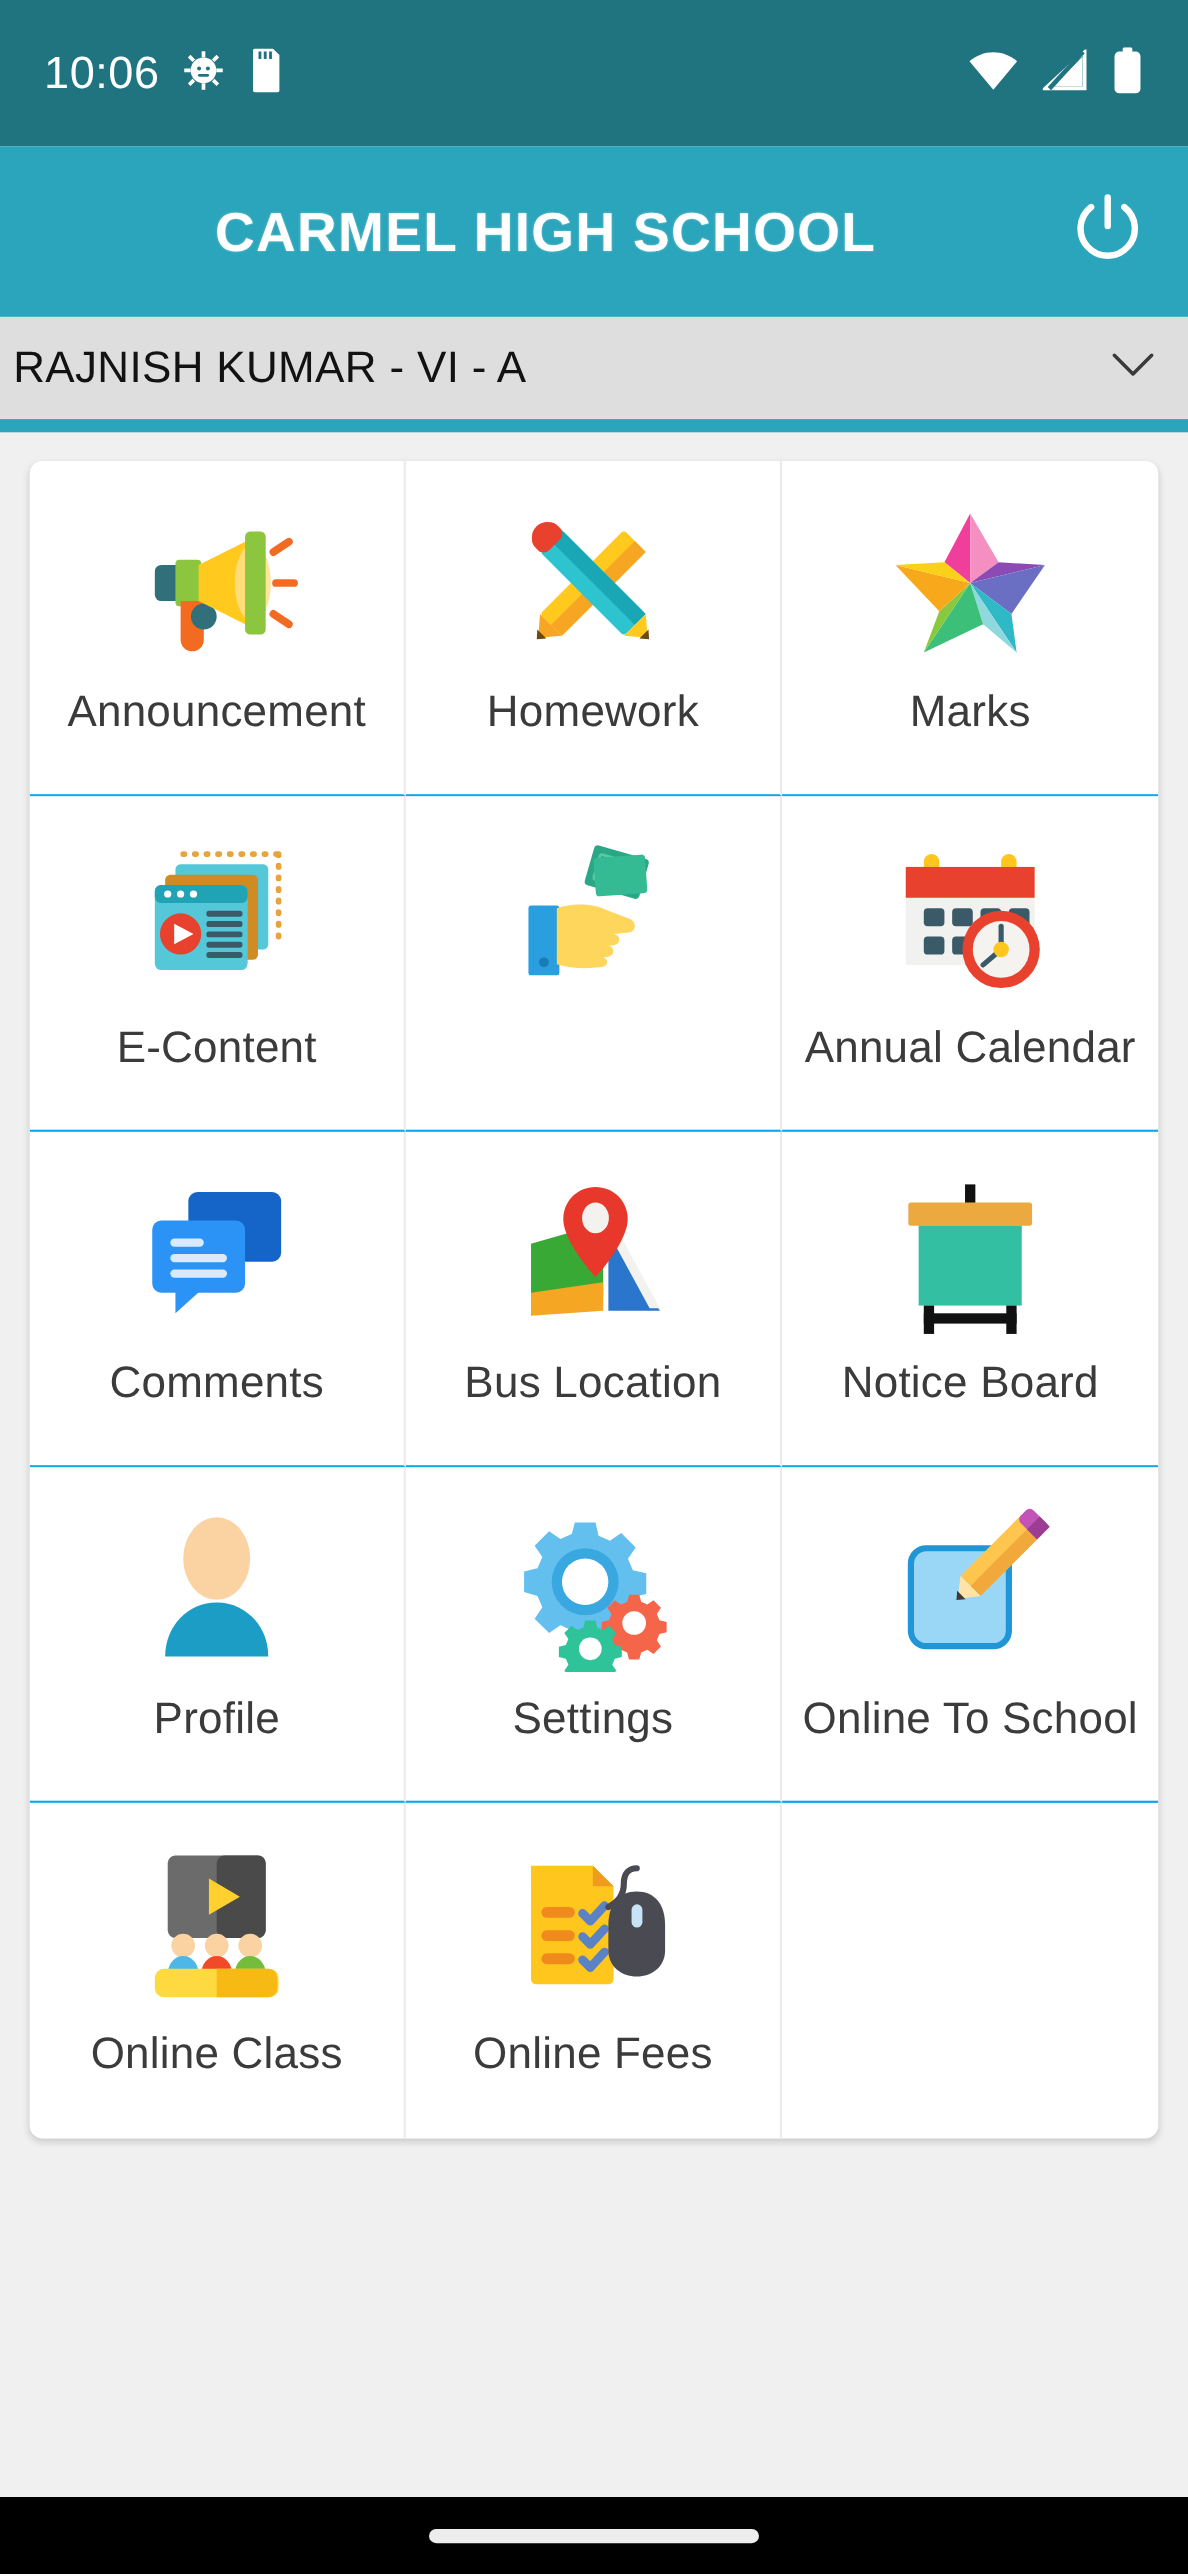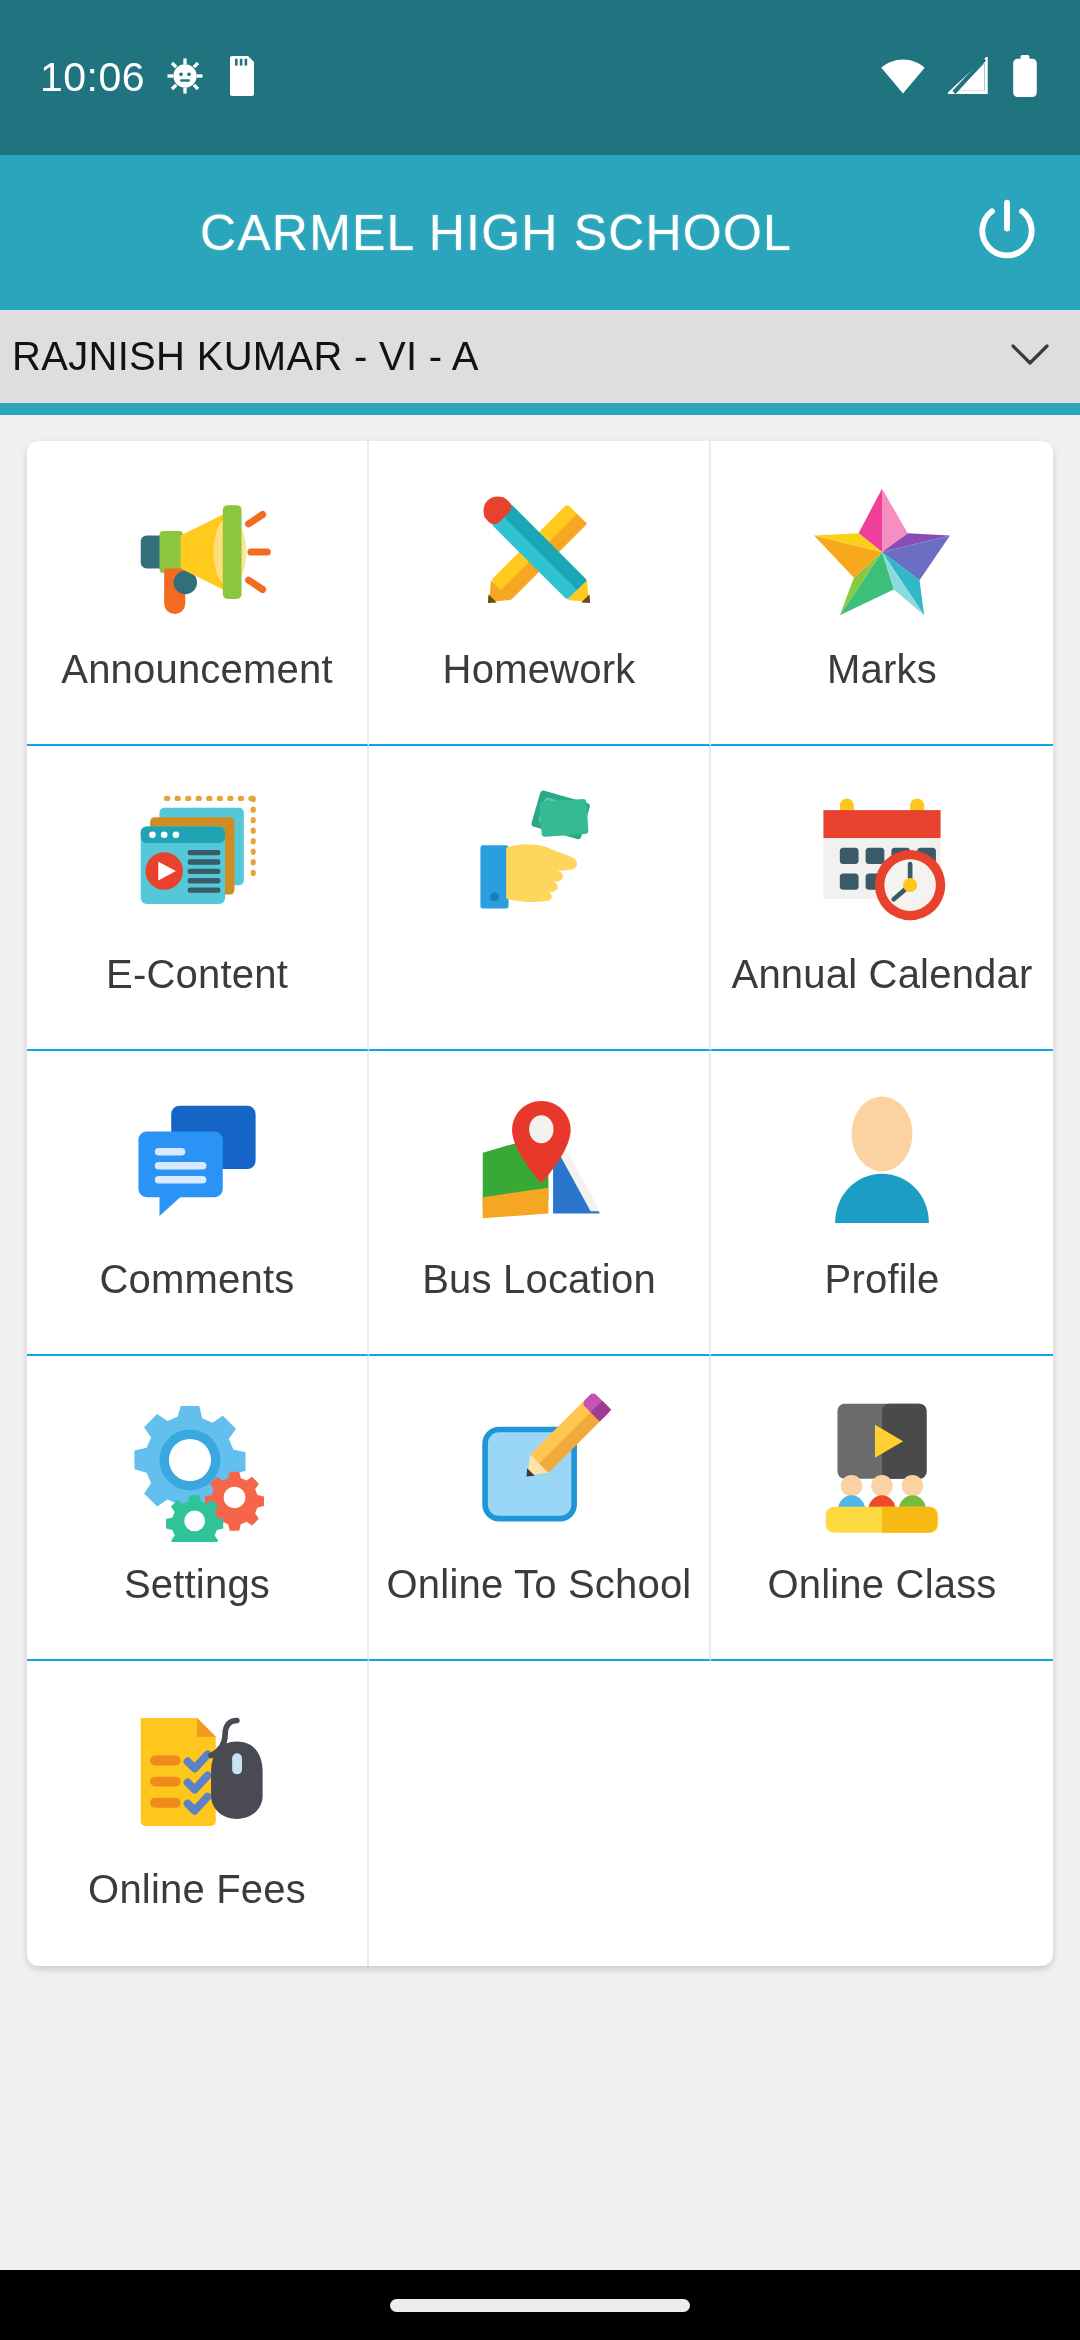--- a/index.html
+++ b/index.html
@@ -6,36 +6,36 @@
   html,body { width:1080px; height:2340px; }
   body {
     font-family:"Liberation Sans", sans-serif;
     background:#f0f0f0;
     overflow:hidden;
   }
   .phone { position:relative; width:1080px; height:2340px; background:#f0f0f0; display:flex; flex-direction:column; }
 
   
   .statusbar {
-    height:155px; background:#1f7480; flex:0 0 auto;
+    height:133px; background:#1f7480; flex:0 0 auto;
     display:flex; align-items:center; justify-content:space-between;
     padding:0 42px 0 40px; color:#fff;
   }
   .sb-left { display:flex; align-items:center; gap:20px; }
   .sb-clock { font-size:41px; letter-spacing:0.5px; font-weight:400; line-height:1; }
   .sb-right { display:flex; align-items:center; gap:22px; }
 
   
   .appbar {
     height:155px; background:#2ba5bb; flex:0 0 auto;
     display:flex; align-items:center; position:relative;
   }
   .appbar-title {
     flex:1; text-align:center; color:#ffffff;
-    font-size:50px; font-weight:400; letter-spacing:1.2px;
+    font-size:50px; font-weight:700; letter-spacing:1.2px;
     padding-left:40px;
     text-shadow:0 0 2px rgba(255,255,255,.45);
   }
   .power-btn { width:110px; display:flex; align-items:center; justify-content:center; margin-right:18px; }
 
   
   .selector {
     height:93px; background:#dedede; flex:0 0 auto;
     display:flex; align-items:center; justify-content:space-between;
     padding:0 30px 0 12px;
@@ -321,20 +321,33 @@
             <polygon points="8,47 36,43 36,54 8,56" fill="#f5a623"></polygon>
             <polygon points="38,22 58,54 38,54" fill="#2a76cc"></polygon>
             <polygon points="36,20 40,20 58,53 54,53" fill="#f4f2ee"></polygon>
             <path d="M33 6c-7 0-12.5 5.5-12.5 12.4 0 9 12.5 22.6 12.5 22.6s12.5-13.6 12.5-22.6C45.5 11.5 40 6 33 6z" fill="#e8382c"></path>
             <ellipse cx="33" cy="18" rx="5.2" ry="6" fill="#f4f2ee"></ellipse>
           </svg>
         </div>
         <div class="tile-label">Bus Location</div>
       </div>
 
+      <div class="tile">
+        <div class="tile-icon">
+          <svg width="150" height="150" viewBox="0 0 64 64">
+            <rect x="30" y="5" width="4" height="8" fill="#111"></rect>
+            <rect x="8" y="12" width="48" height="9" rx="1" fill="#eba93f"></rect>
+            <rect x="12" y="21" width="40" height="31" fill="#33bfa1"></rect>
+            <rect x="14" y="52" width="4" height="11" fill="#111"></rect>
+            <rect x="46" y="52" width="4" height="11" fill="#111"></rect>
+            <rect x="14" y="55" width="36" height="4" fill="#111"></rect>
+          </svg>
+        </div>
+        <div class="tile-label">Notice Board</div>
+      </div>
 
       <div class="tile">
         <div class="tile-icon">
           <svg width="150" height="150" viewBox="0 0 64 64">
             <ellipse cx="32" cy="20" rx="13" ry="16" fill="#fbd3a3"></ellipse>
             <path d="M12 58c0-12 9-21 20-21s20 9 20 21z" fill="#1b9dc6"></path>
           </svg>
         </div>
         <div class="tile-label">Profile</div>
       </div>

